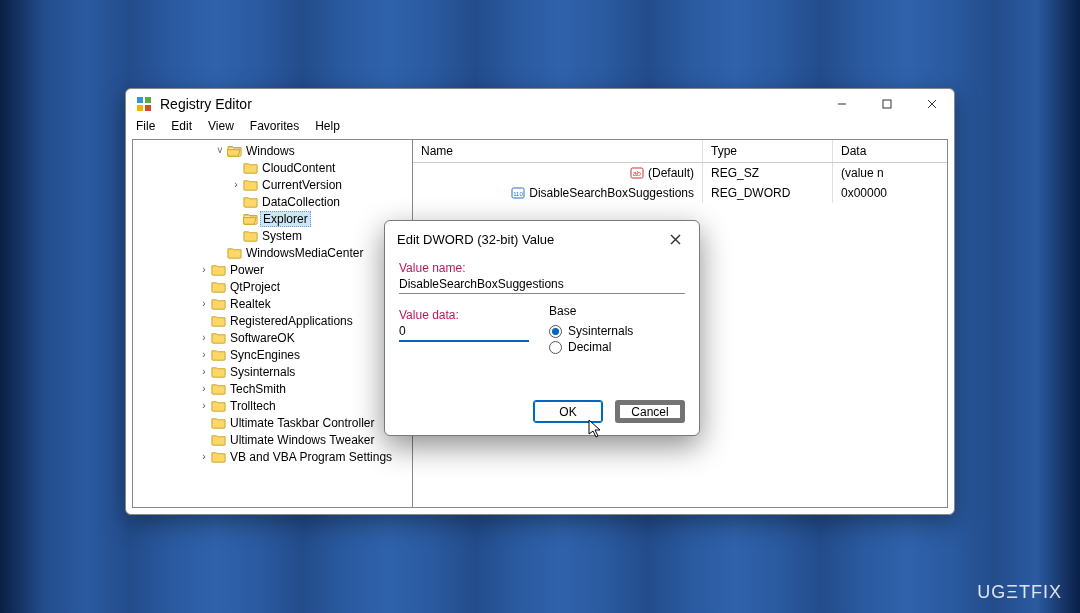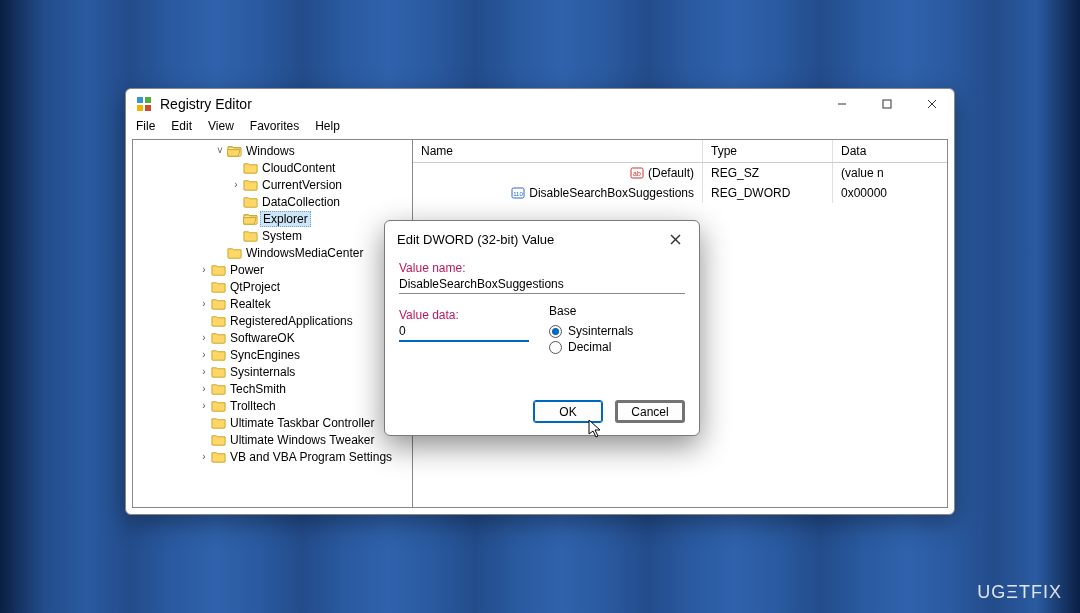--- a/index.html
+++ b/index.html
@@ -160,21 +160,21 @@
   .radio.checked::after {
     content: ""; width: 7px; height: 7px; border-radius: 50%;
     background: #0067c0;
   }
   .dialog-buttons {
     display: flex; gap: 12px; justify-content: flex-end;
     padding: 10px 14px 12px 14px;
   }
   .btn {
     min-width: 70px; height: 23px;
-    border: 3px solid #737373;
+    border: 5px solid #737373;
     background: #fdfdfd;
     border-radius: 3px;
     display: flex; align-items: center; justify-content: center;
     font-size: 12px;
   }
   .btn.primary { border: 1px solid #0067c0; box-shadow: 0 0 0 1px #0067c0 inset; }
   .cursor {
     position: absolute;
     left: 588px; top: 419px;
     width: 16px; height: 20px;

